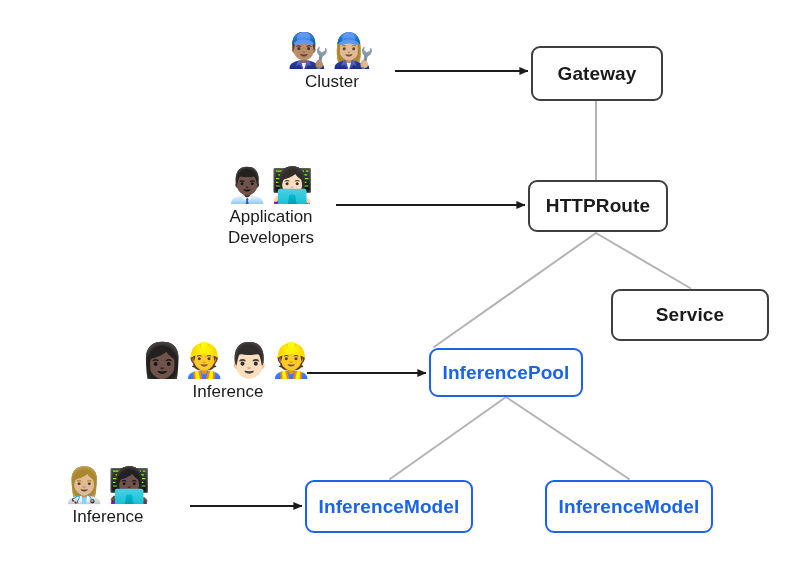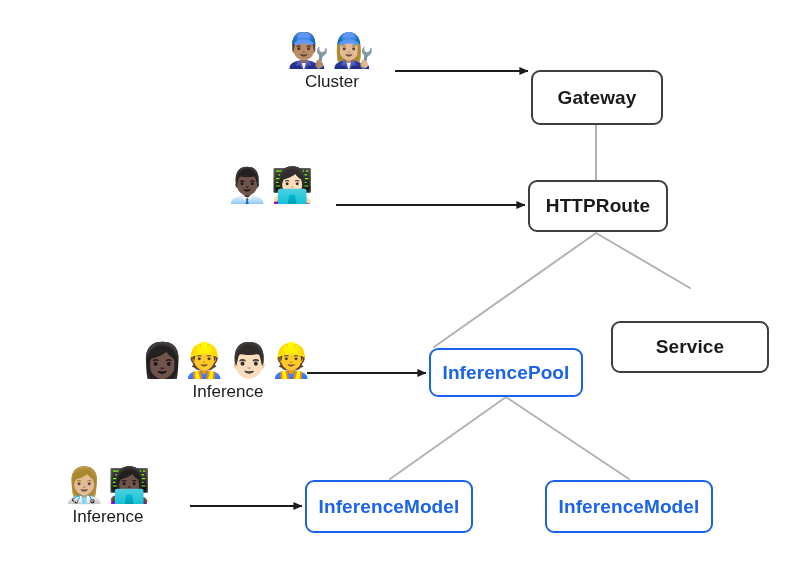--- a/index.html
+++ b/index.html
@@ -106,27 +106,27 @@
       </g>
     <g id="persona-arrows">
         <line x1="395" y1="71" x2="528" y2="71" stroke="#1b1b1b" stroke-width="2.2" marker-end="url(#arrowhead)"></line>
         <line x1="336" y1="205" x2="525" y2="205" stroke="#1b1b1b" stroke-width="2.2" marker-end="url(#arrowhead)"></line>
         <line x1="307" y1="373" x2="426" y2="373" stroke="#1b1b1b" stroke-width="2.2" marker-end="url(#arrowhead)"></line>
         <line x1="190" y1="506" x2="302" y2="506" stroke="#1b1b1b" stroke-width="2.2" marker-end="url(#arrowhead)"></line>
       </g>
   </svg>
 
   <div id="nodes-layer">
-      <div class="node kind-core" style="left: 531px; top: 46px; width: 132px; height: 55px; margin-top: 24px;">
+      <div class="node kind-core" style="left: 531px; top: 46px; width: 132px; height: 55px;">
         <span class="node-label">Gateway</span>
       </div>
       <div class="node kind-core" style="left: 528px; top: 180px; width: 140px; height: 52px; justify-content: center;">
         <span class="node-label">HTTPRoute</span>
       </div>
-      <div class="node kind-core" style="left: 611px; top: 289px; width: 158px; height: 52px; margin-top: 32px;">
+      <div class="node kind-core" style="left: 611px; top: 289px; width: 158px; height: 52px;">
         <span class="node-label">Service</span>
       </div>
       <div class="node kind-inference" style="left: 429px; top: 348px; width: 154px; height: 49px;">
         <span class="node-label">InferencePool</span>
       </div>
       <div class="node kind-inference" style="left: 305px; top: 480px; width: 168px; height: 53px;">
         <span class="node-label">InferenceModel</span>
       </div>
       <div class="node kind-inference" style="left: 545px; top: 480px; width: 168px; height: 53px;">
         <span class="node-label">InferenceModel</span>
@@ -134,20 +134,24 @@
     </div>
   <div id="personas-layer">
       <div class="persona" style="left: 232px; top: 30px;">
         <div class="persona-emojis"><span class="persona-emoji">👨🏽‍🔧</span><span class="persona-emoji">👩🏼‍🔧</span></div>
         <div class="persona-label">
           <span class="line">Cluster</span>
         </div>
       </div>
       <div class="persona" style="left: 171px; top: 165px;">
         <div class="persona-emojis"><span class="persona-emoji">👨🏿‍💼</span><span class="persona-emoji">👩🏻‍💻</span></div>
+        <div class="persona-label">
+          <span class="line">Application</span>
+          <span class="line">Developers</span>
+        </div>
       </div>
       <div class="persona" style="left: 128px; top: 340px;">
         <div class="persona-emojis"><span class="persona-emoji">👩🏿‍👷</span><span class="persona-emoji">👨🏻‍👷</span></div>
         <div class="persona-label">
           <span class="line">Inference</span>
         </div>
       </div>
       <div class="persona" style="left: 8px; top: 465px;">
         <div class="persona-emojis"><span class="persona-emoji">👩🏼‍⚕️</span><span class="persona-emoji">👩🏿‍💻</span></div>
         <div class="persona-label">

